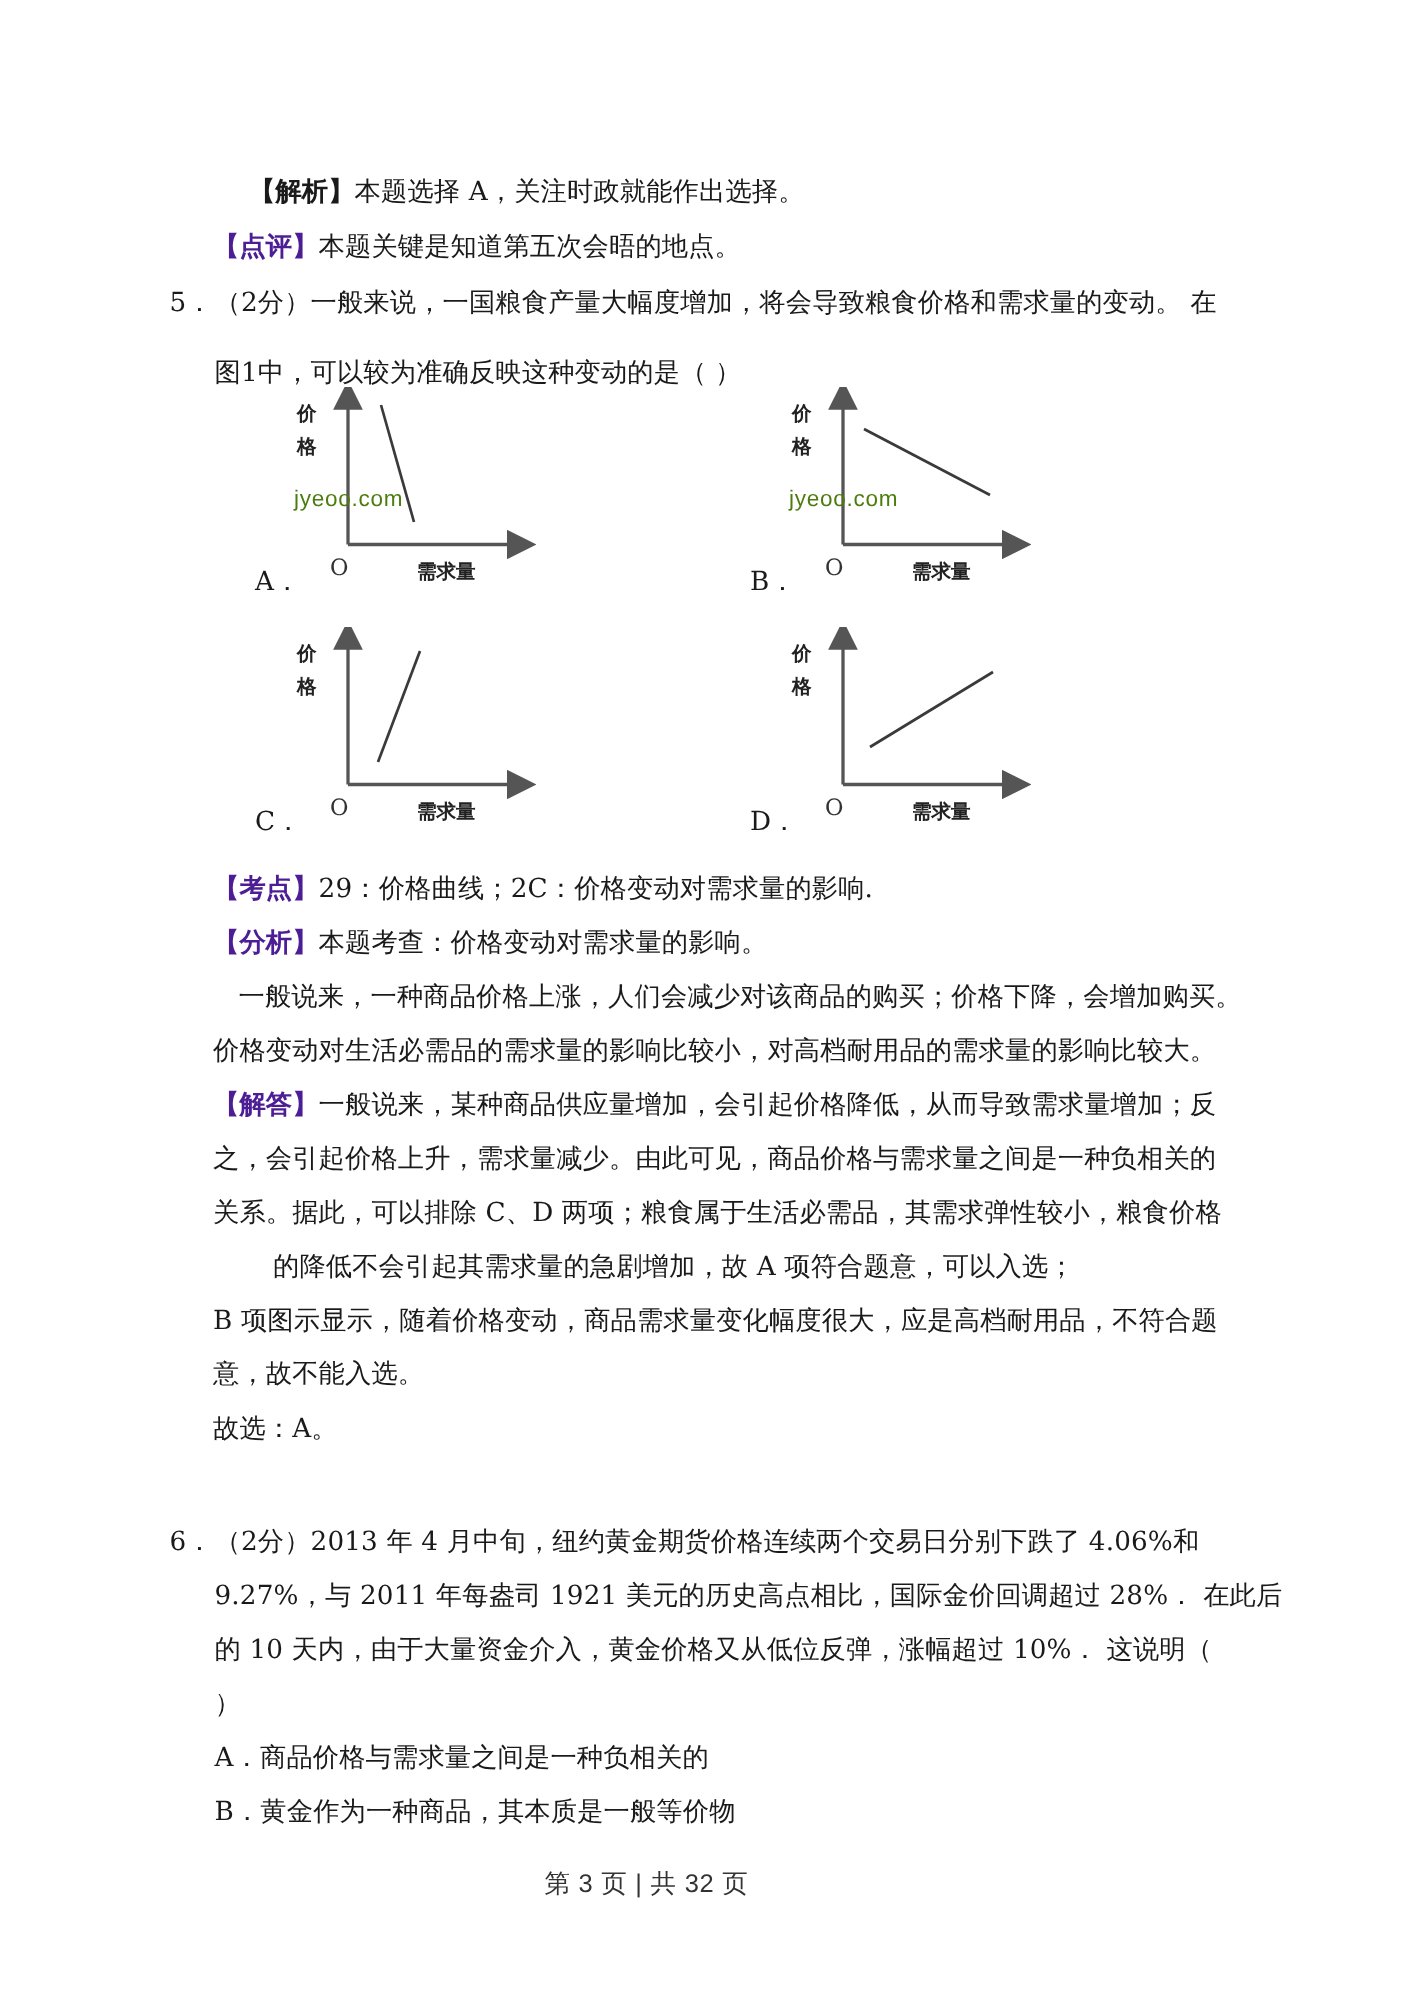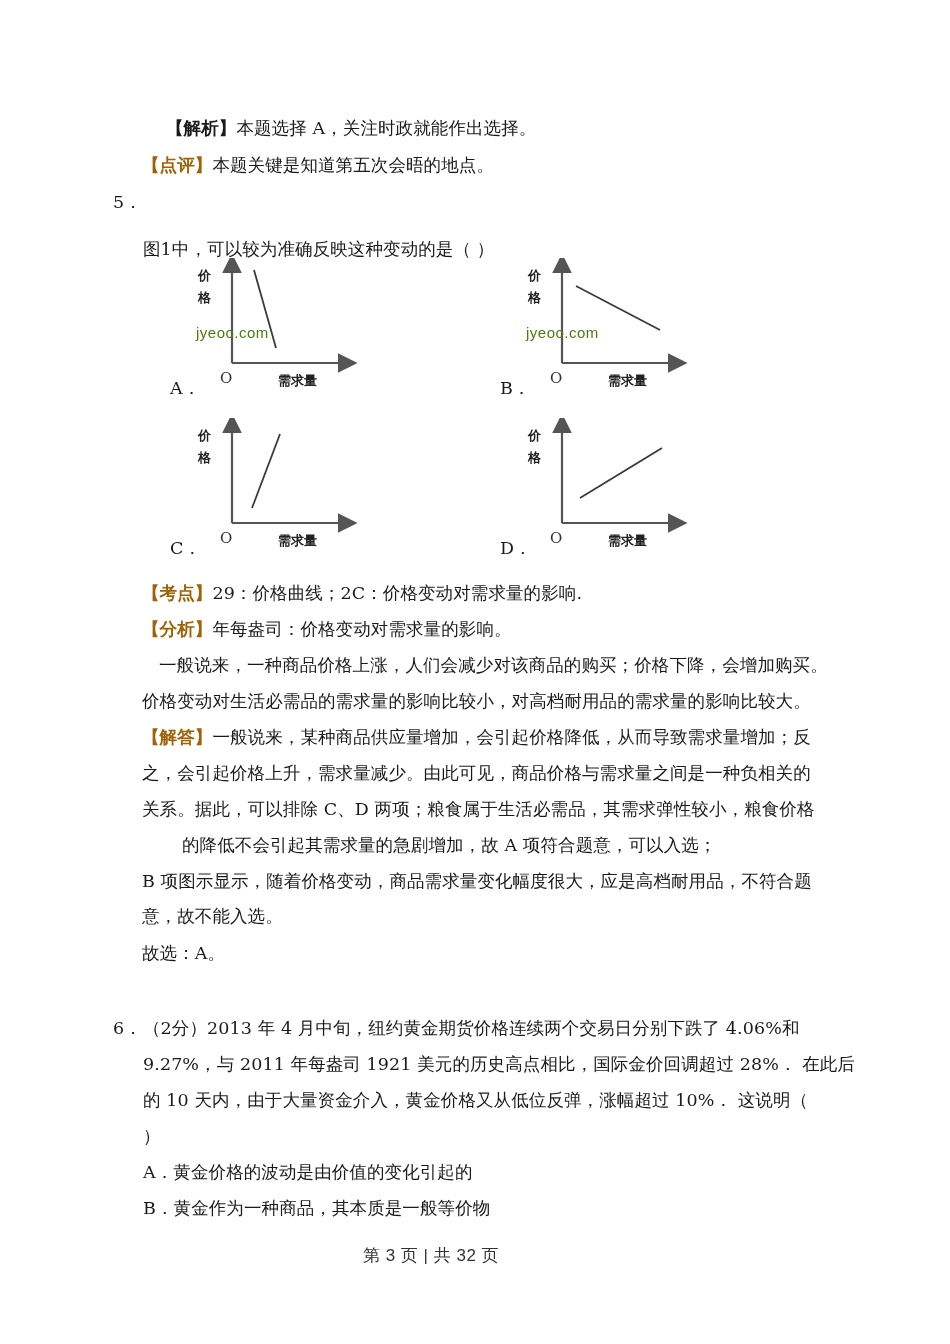--- a/index.html
+++ b/index.html
@@ -25,21 +25,21 @@
 
   
   .line {
     position: absolute;
     font-size: 17.5px;
     line-height: 22px;
     white-space: nowrap;
     letter-spacing: 0.1px;
   }
   .tag {
-    color: #a16207;
+    color: #4c1d95;
     font-weight: 600;
   }
   .tag-dark {
     color: #1a1a1a;
     font-weight: 600;
   }
   .qnum {
     position: absolute;
     font-size: 17.5px;
     line-height: 22px;
@@ -100,20 +100,23 @@
 
   <div class="line" style="left:142px; top:117px;margin-left:24px;">
     <span class="tag-dark">【解析】</span><span>本题选择 A，关注时政就能作出选择。</span>
   </div>
 
   <div class="line" style="left:142px; top:154px;">
     <span class="tag">【点评】</span><span>本题关键是知道第五次会晤的地点。</span>
   </div>
 
   <div class="qnum" style="left:113px; top:191px;">5．</div>
+  <div class="line" style="left:143px; top:191px;">
+    <span>（2分）</span><span>一般来说，一国粮食产量大幅度增加，将会导致粮食价格和需求量的变动。 在</span>
+  </div>
   <div class="line" style="left:143px; top:226px;margin-top:12px;">图1中，可以较为准确反映这种变动的是（     ）</div>
 
   <div class="fig" style="left:190px; top:258px;">
     <svg width="200" height="130" viewBox="0 0 200 130">
       <defs>
         <marker id="ahU" markerWidth="9" markerHeight="9" refX="1" refY="4.5" orient="auto">
           <polygon points="0,0 9,4.5 0,9" fill="#555"></polygon>
         </marker>
         <marker id="ahR" markerWidth="9" markerHeight="9" refX="1" refY="4.5" orient="auto">
           <polygon points="0,0 9,4.5 0,9" fill="#555"></polygon>
@@ -199,21 +202,21 @@
       <text class="axis-text" x="88" y="127">需求量</text>
     </svg>
   </div>
   <div class="fig-label" style="left:500px; top:538px;">D．</div>
 
   <div class="line" style="left:142px; top:582px;">
     <span class="tag">【考点】</span><span>29：价格曲线；2C：价格变动对需求量的影响.</span>
   </div>
 
   <div class="line" style="left:142px; top:618px;">
-    <span class="tag">【分析】</span><span>年每盎司：价格变动对需求量的影响。</span>
+    <span class="tag">【分析】</span><span>本题考查：价格变动对需求量的影响。</span>
   </div>
   <div class="line" style="left:159px; top:654px;">一般说来，一种商品价格上涨，人们会减少对该商品的购买；价格下降，会增加购买。</div>
   <div class="line" style="left:142px; top:690px;">价格变动对生活必需品的需求量的影响比较小，对高档耐用品的需求量的影响比较大。</div>
 
   <div class="line" style="left:142px; top:762px;">之，会引起价格上升，需求量减少。由此可见，商品价格与需求量之间是一种负相关的</div>
   <div class="line" style="left:142px; top:726px;">
     <span class="tag">【解答】</span><span>一般说来，某种商品供应量增加，会引起价格降低，从而导致需求量增加；反</span>
   </div>
   <div class="line" style="left:142px; top:798px;">关系。据此，可以排除 C、D 两项；粮食属于生活必需品，其需求弹性较小，粮食价格</div>
   <div class="line" style="left:142px; top:834px;margin-left:40px;">的降低不会引起其需求量的急剧增加，故 A 项符合题意，可以入选；</div>
@@ -224,21 +227,21 @@
 
   <div class="qnum" style="left:113px; top:1017px;">6．</div>
   <div class="line" style="left:143px; top:1017px;">
     <span>（2分）</span><span>2013 年 4 月中旬，纽约黄金期货价格连续两个交易日分别下跌了 4.06%和</span>
   </div>
   <div class="line" style="left:143px; top:1053px;">9.27%，与 2011 年每盎司 1921 美元的历史高点相比，国际金价回调超过 28%． 在此后</div>
   <div class="line" style="left:143px; top:1089px;">的 10 天内，由于大量资金介入，黄金价格又从低位反弹，涨幅超过 10%． 这说明（</div>
   <div class="line" style="left:143px; top:1125px;">）</div>
 
   <div class="line" style="left:143px; top:1161px;">
-    <span>A．</span><span>黄金价格的波动是由价值的变化引起的</span>
+    <span>A．</span><span>商品价格与需求量之间是一种负相关的</span>
   </div>
   <div class="line" style="left:143px; top:1197px;">
     <span>B．</span><span>黄金作为一种商品，其本质是一般等价物</span>
   </div>
 
   <div class="footer" style="top:1244px;">第 3 页 | 共 32 页</div>
 
 </div>
 
 </body></html>

